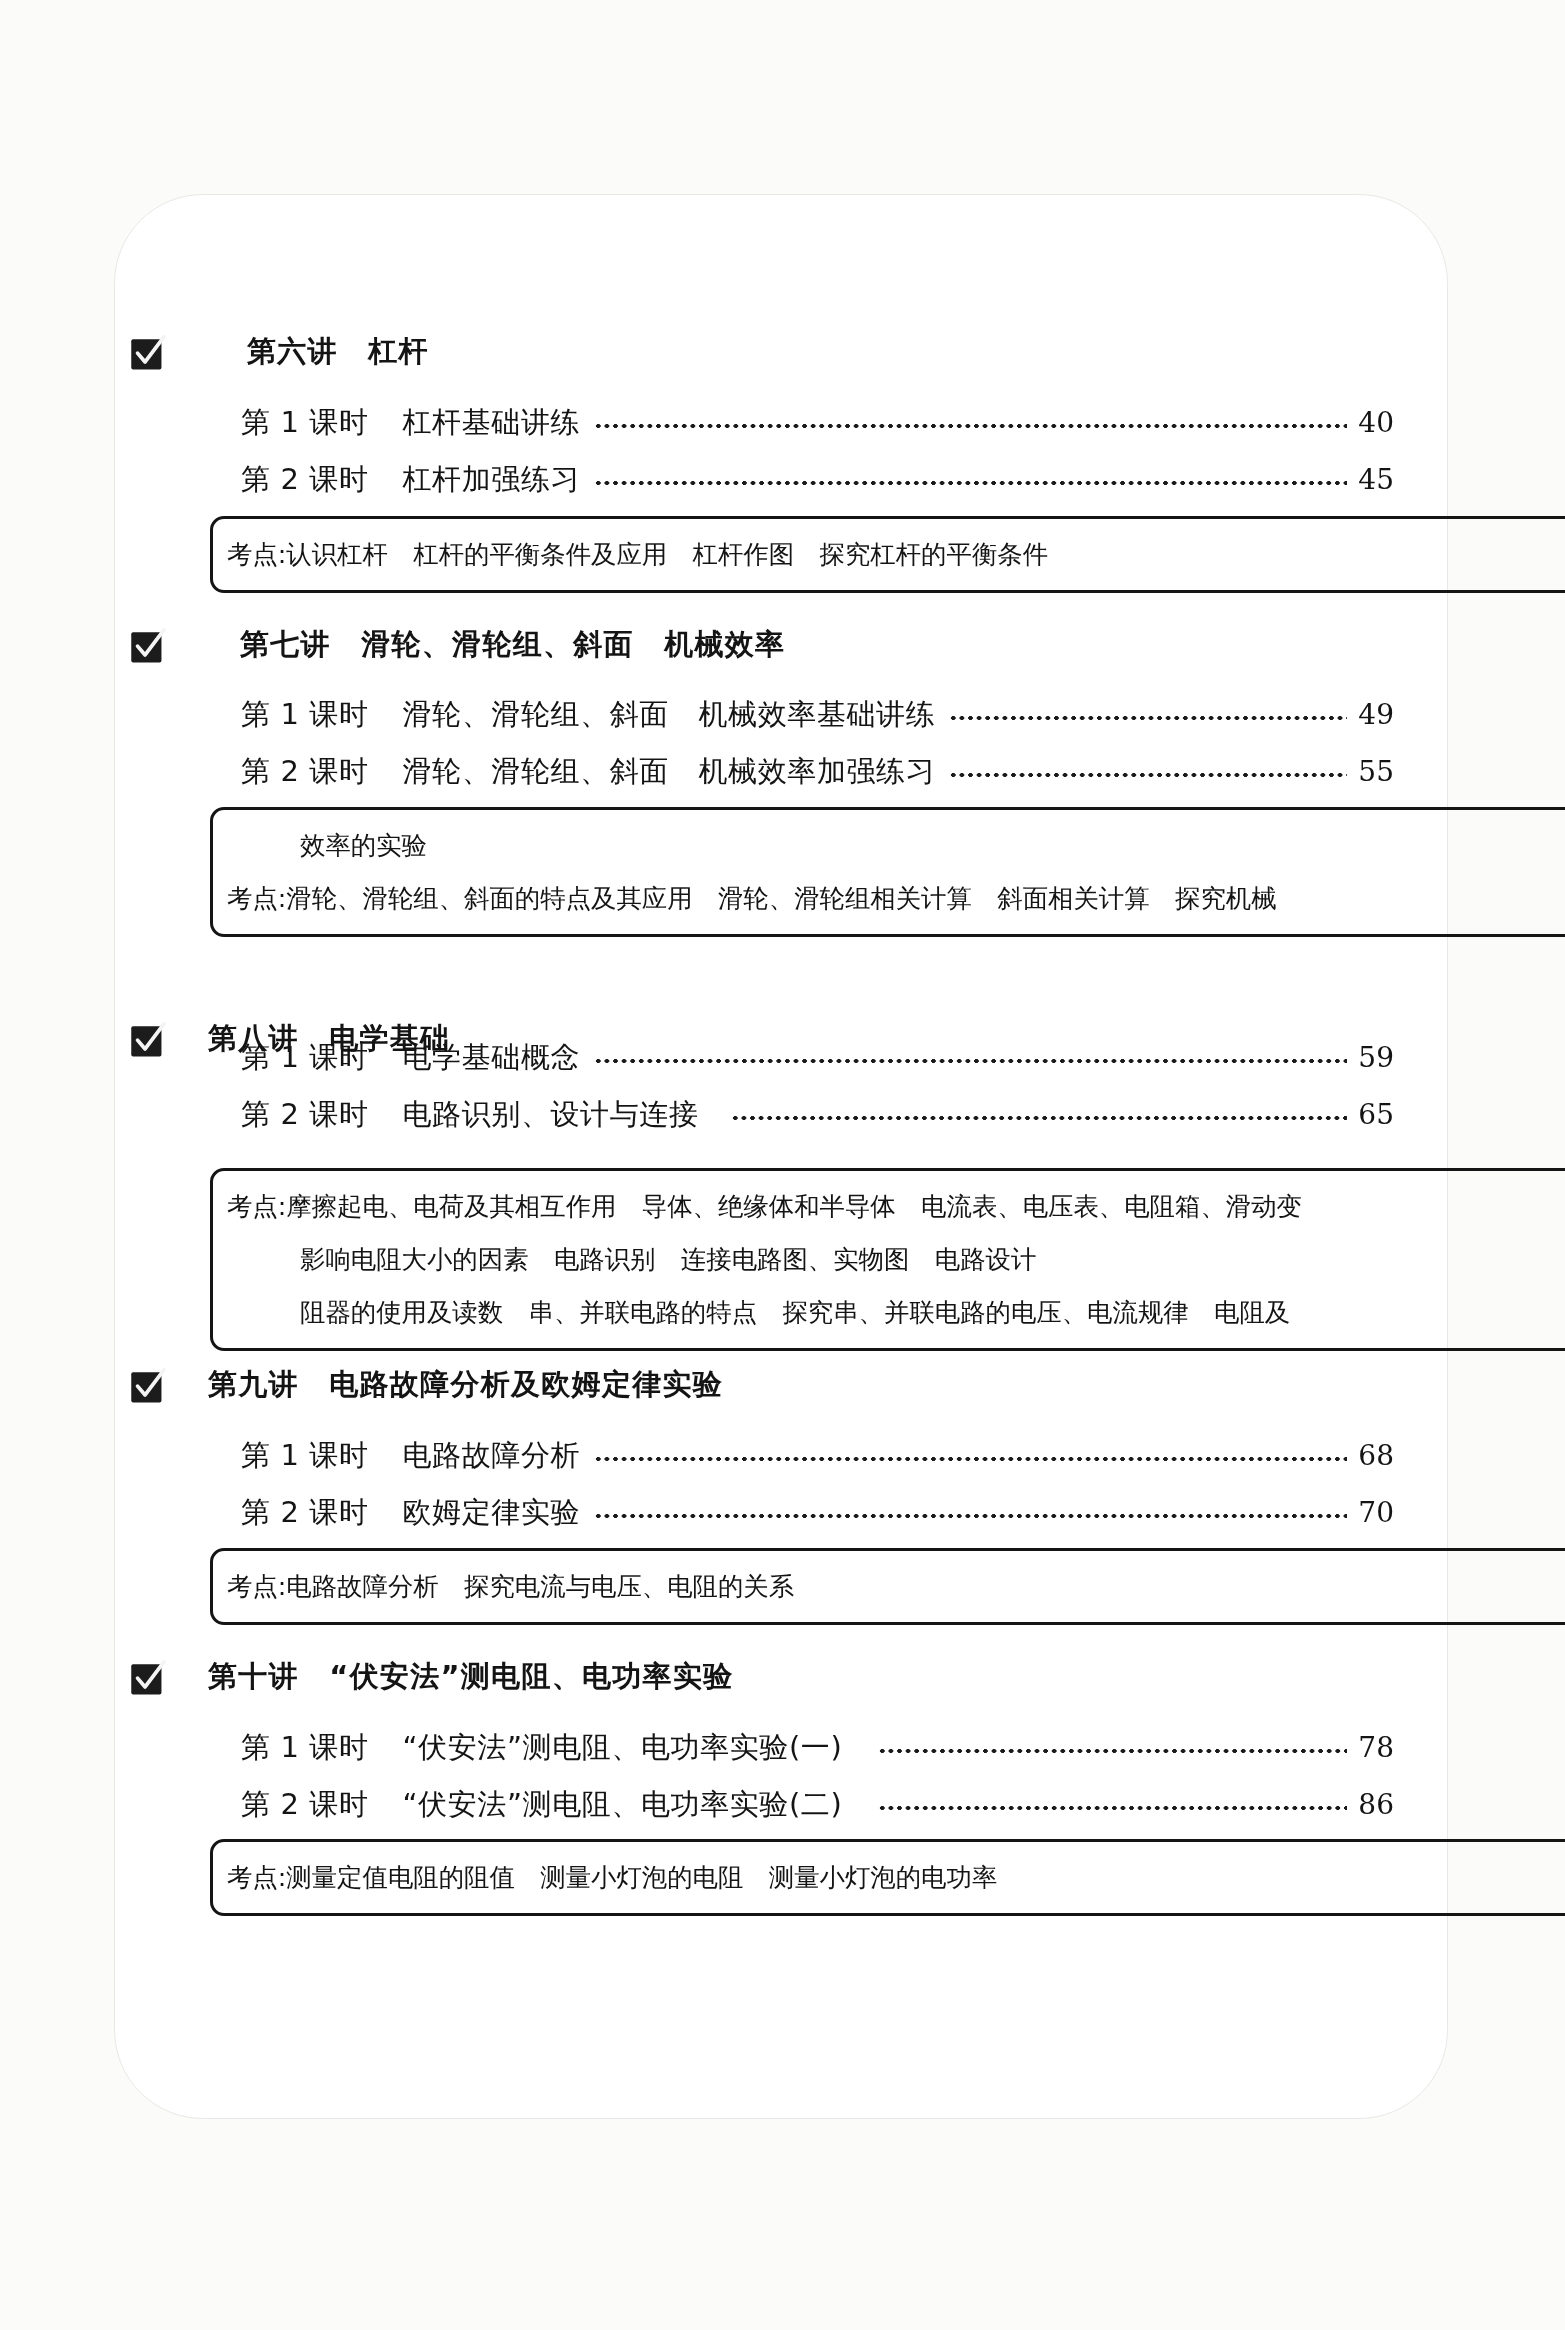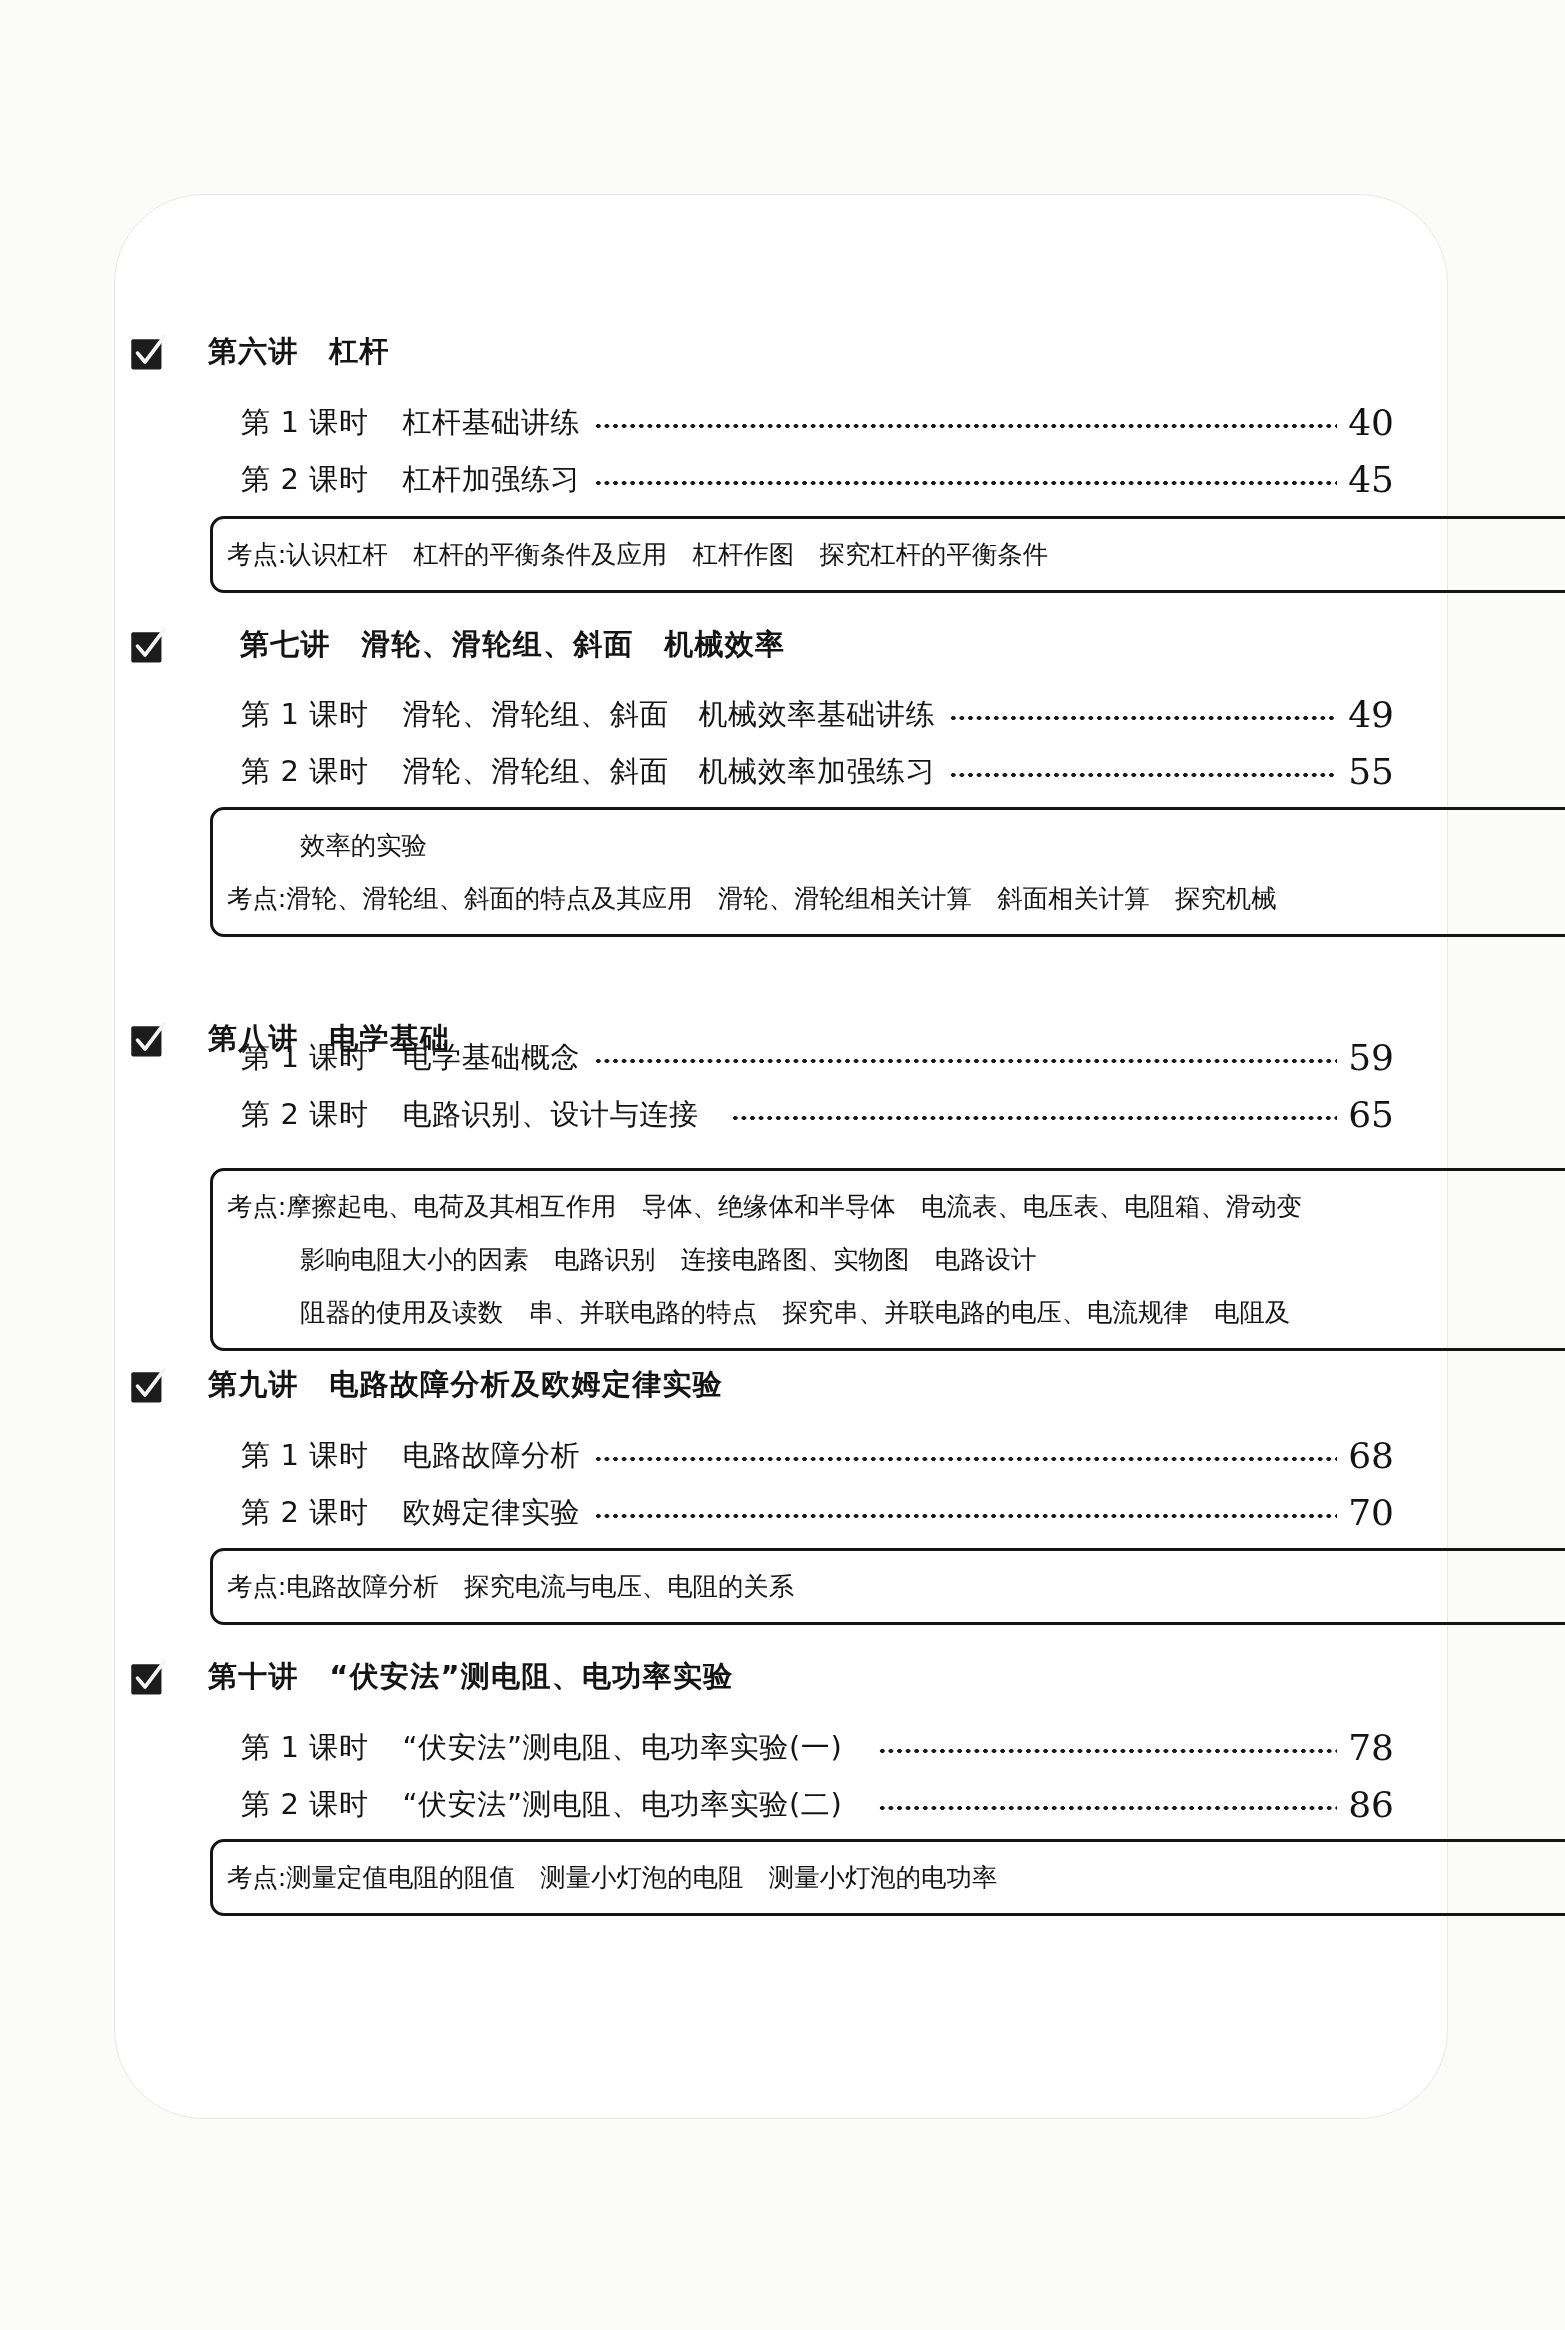--- a/index.html
+++ b/index.html
@@ -75,21 +75,21 @@
     height: 6.4px;
     align-self: center;
     margin-top: 6.4px;
     background-image: radial-gradient(circle, #1a1a1a 2px, transparent 2.4px);
     background-size: 8.6px 6.4px;
     background-repeat: repeat-x;
     background-position: left center;
   }
   .page-no {
     font-family: "DejaVu Serif", "Liberation Serif", serif;
-    font-size: 36px;
+    font-size: 28px;
     min-width: 33px;
     text-align: right;
   }
   .keypoint-box {
     position: absolute;
     left: 210px;
     width: 1370px;
     border: 3.2px solid #151515;
     border-radius: 14px;
     box-sizing: border-box;
@@ -104,21 +104,21 @@
   .kp-line.indent {
     padding-left: 73px;
   }
 </style>
 </head>
 <body>
 
 <div class="page-panel"></div>
 
 <div class="section">
-  <div class="section-head" style="top:330px;">
+  <div class="section-head" style="top:330px;gap:39px;">
     <svg class="check-icon" viewBox="0 0 62 62">
       <rect x="2" y="10" width="48" height="48" rx="3" fill="#1c1c1c"></rect>
       <path d="M12 32 L24 46 L54 6" stroke="#f4f4f4" stroke-width="6" fill="none" stroke-linecap="round" stroke-linejoin="round"></path>
     </svg>
     <span class="section-title">第六讲　杠杆</span>
   </div>
   <div class="lesson" style="top:402px;">
     <span class="lesson-no">第 1 课时</span>
     <span class="lesson-title">杠杆基础讲练</span>
     <span class="leader"></span>

